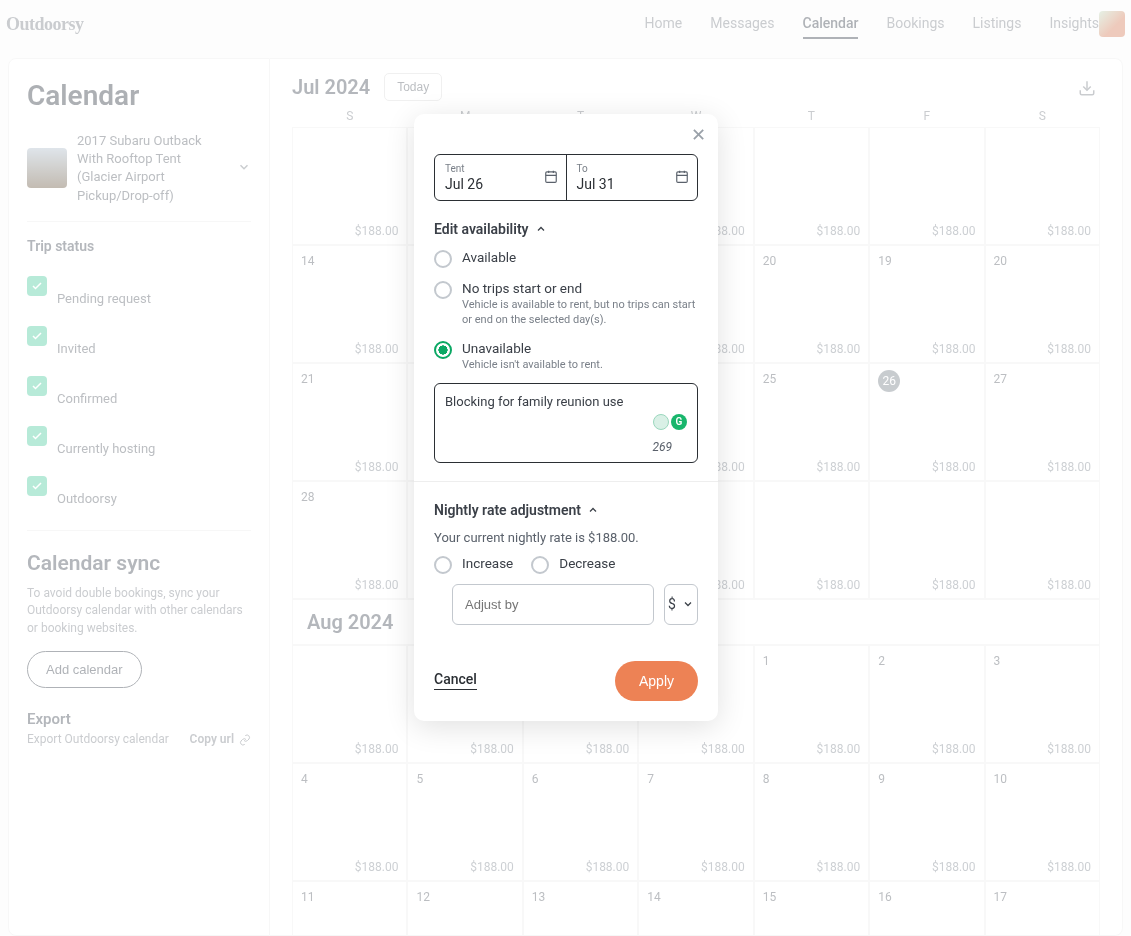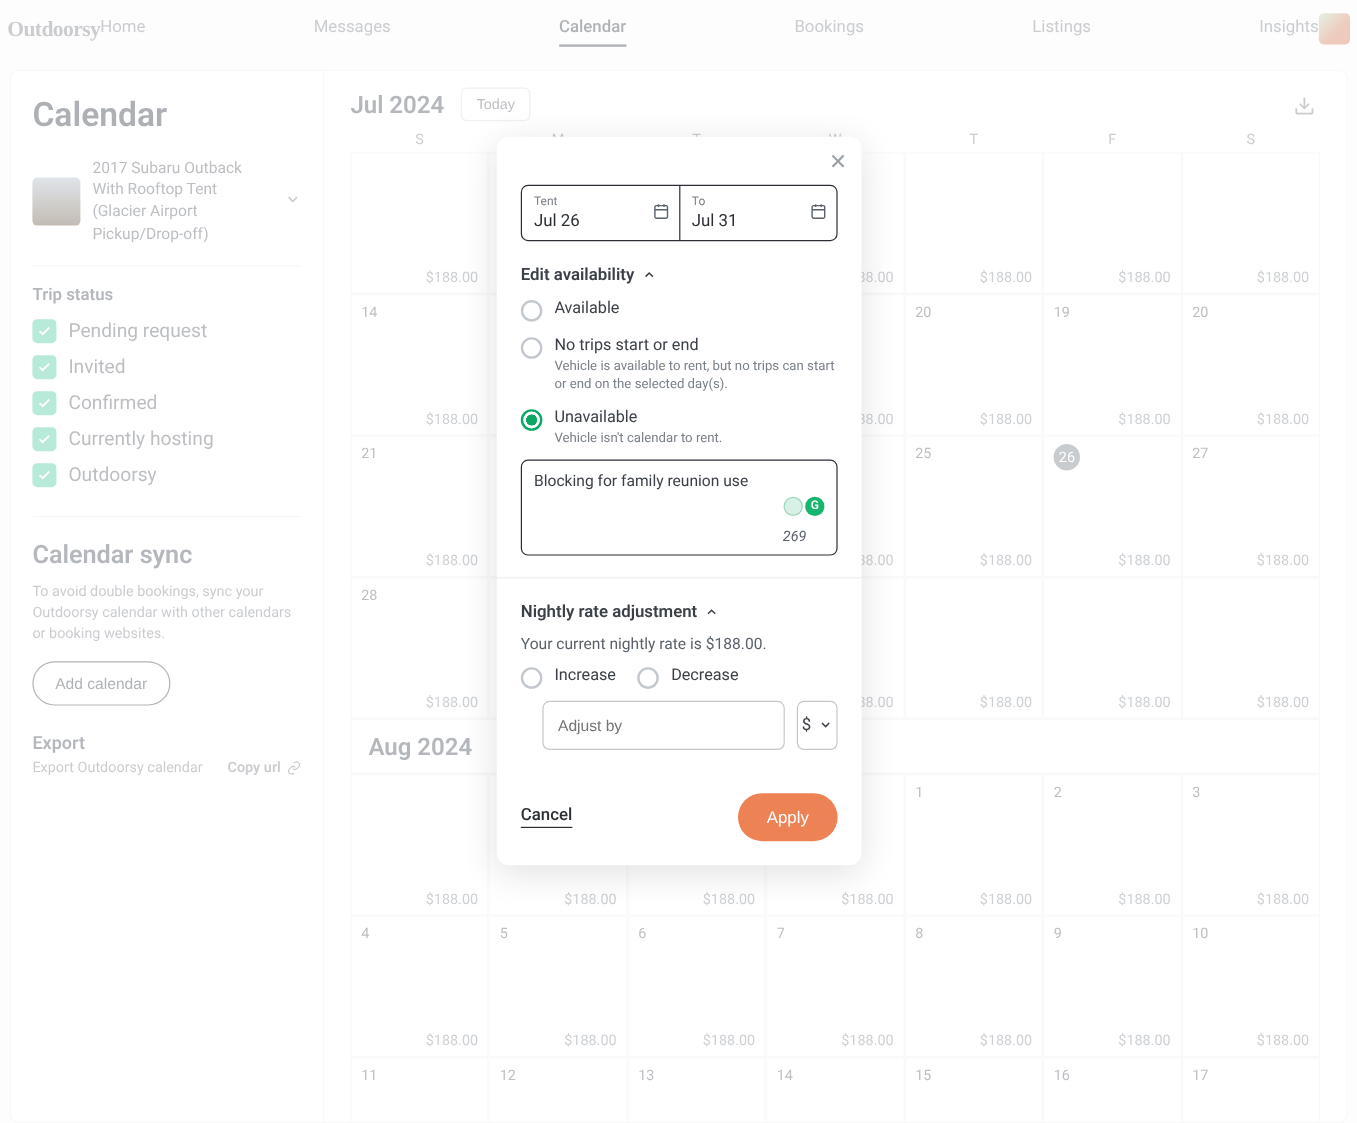--- a/index.html
+++ b/index.html
@@ -24,22 +24,22 @@
   .logo {
     font-family: Georgia, serif;
     font-weight: bold;
     font-size: 18px;
     color: #8a8f96;
     letter-spacing: -0.5px;
   }
   .nav-center {
     flex: 1;
     display: flex;
-    justify-content: space-between;
-    gap: 40px;
+    justify-content: flex-end;
+    gap: 28px;
   }
   .nav-link {
     color: #8a8f96;
     font-size: 14px;
     padding: 6px 0;
     cursor: pointer;
   }
   .nav-link.active {
     color: #4f5660;
     border-bottom: 2px solid #4f5660;
@@ -107,21 +107,21 @@
     margin-bottom: 10px;
   }
   .check {
     width: 20px; height: 20px;
     border-radius: 4px;
     background: #5fd0a8;
     display:flex;align-items:center;justify-content:center;
     cursor:pointer;
   }
   .check svg{ width:12px;height:12px; }
-  .status-label { color:#6a7078; font-size:16px; }
+  .status-label { color:#6a7078; font-size:13px;margin-top:25px; }
   .sync-block {
     border-top:1px solid #eee;
     margin-top: 24px;
     padding-top: 20px;
   }
   .sync-block h2 {
     font-size:21px; font-weight:600; color:#5a616b;
     margin-bottom:10px;
   }
   .sync-desc {
@@ -551,21 +551,21 @@
     <div class="radio-dot"></div>
     <div>
       <div class="radio-label">No trips start or end</div>
       <div class="radio-sub">Vehicle is available to rent, but no trips can start or end on the selected day(s).</div>
     </div>
   </div>
   <div class="radio-row">
     <div class="radio-dot checked"></div>
     <div>
       <div class="radio-label">Unavailable</div>
-      <div class="radio-sub">Vehicle isn't calendar to rent.</div>
+      <div class="radio-sub">Vehicle isn't available to rent.</div>
     </div>
   </div>
 
   <div class="note-box">
     <textarea style="">Blocking for family reunion use</textarea>
     <div class="grammarly">
       <div class="g-bulb"></div>
       <div class="g-circle">G</div>
     </div>
     <div class="char-left">269</div>

